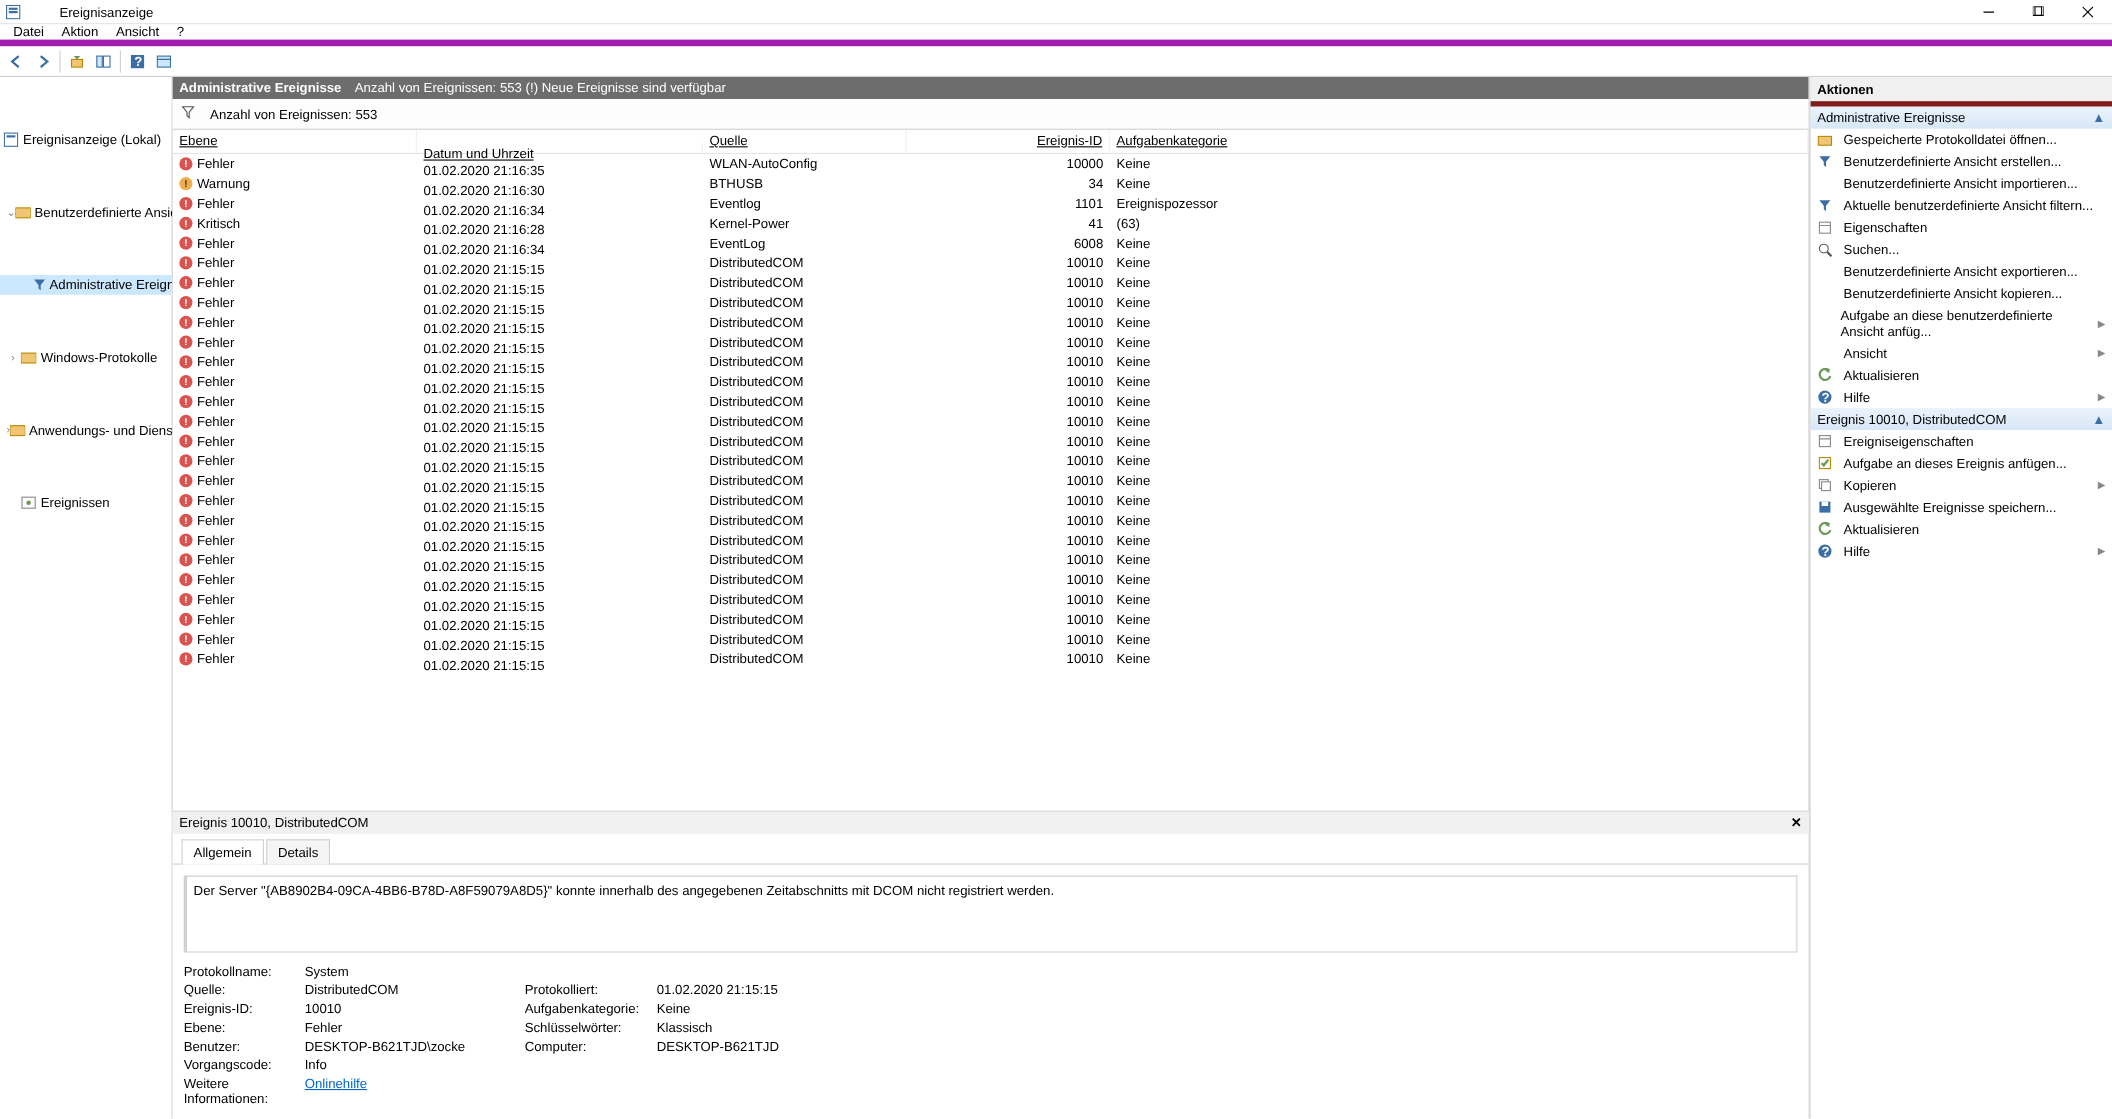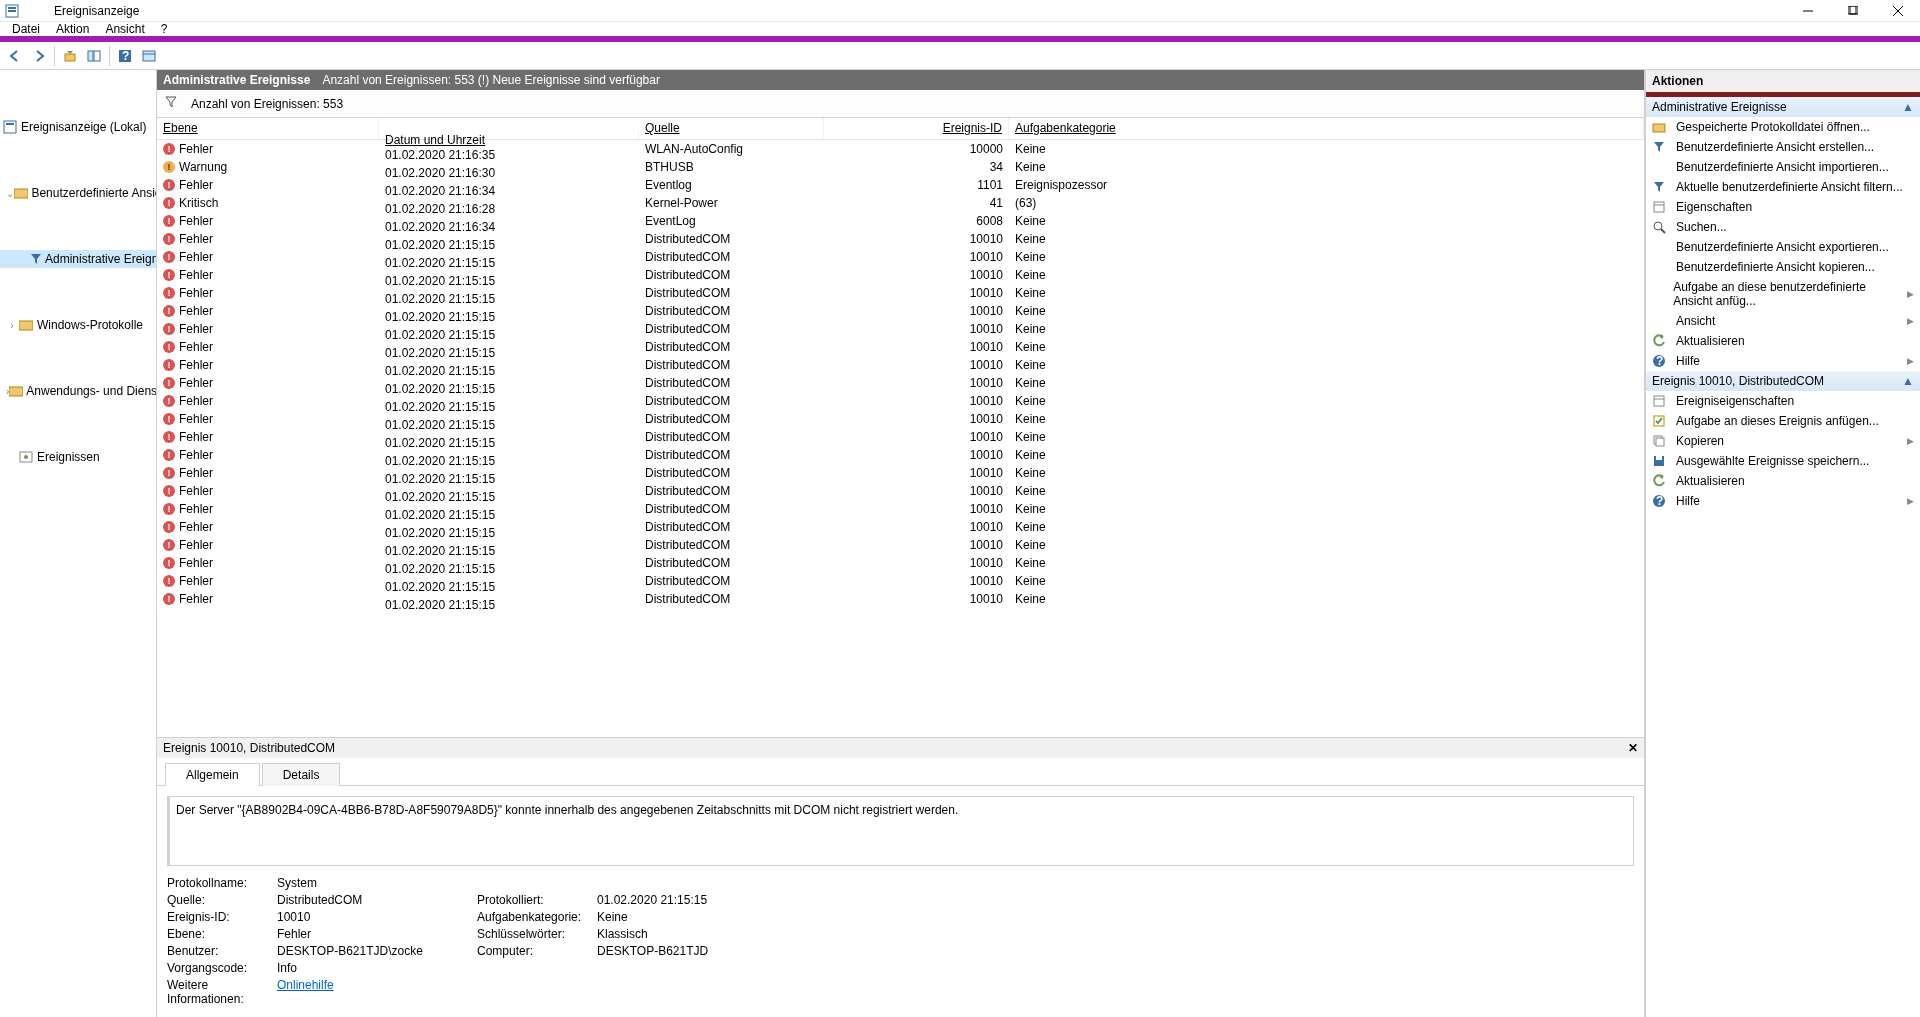--- a/index.html
+++ b/index.html
@@ -45,21 +45,21 @@
 .col-cat { flex: 1; }
 .ev-icon { width: 12px; height: 12px; border-radius: 50%; margin-right: 4px; display: inline-flex; align-items: center; justify-content: center; color: #fff; font-size: 9px; font-weight: bold; }
 .ev-error { background: #d9534f; }
 .ev-warn { background: #f0ad4e; color: #333; }
 .ev-crit { background: #d9534f; }
 
 .detail { height: 280px; border-top: 1px solid #d0d0d0; background: #fff; display: flex; flex-direction: column; }
 .dhead { padding: 3px 6px; background: #f0f0f0; display: flex; align-items: center; }
 .dhead .dclose { margin-left: auto; cursor: pointer; font-weight: bold; }
 .dtabs { display: flex; padding: 4px 8px 0 8px; border-bottom: 1px solid #d0d0d0; }
-.dtab { padding: 4px 20px; border: 1px solid #d0d0d0; border-bottom: none; margin-right: 2px; background: #f5f5f5; cursor: pointer; position: relative; top: 1px; }
+.dtab { padding: 4px 10px; border: 1px solid #d0d0d0; border-bottom: none; margin-right: 2px; background: #f5f5f5; cursor: pointer; position: relative; top: 1px; }
 .dtab.active { background: #fff; }
 .dbody { flex: 1; padding: 10px; overflow: auto; }
 .dmsg { border: 1px solid #d0d0d0; border-left: 3px solid #d0d0d0; padding: 6px; height: 70px; margin-bottom: 10px; }
 .dgrid { display: grid; grid-template-columns: 110px 200px 120px 200px; row-gap: 3px; }
 .dgrid .lbl { color: #000; }
 .link { color: #0066cc; text-decoration: underline; cursor: pointer; }
 
 .actions { width: 275px; display: flex; flex-direction: column; border-left: 1px solid #d0d0d0; }
 .actions .ahead { background: #f0f0f0; border-bottom: 5px solid #7f1d1d; padding: 4px 6px; font-weight: bold; }
 .actions .asec { background: linear-gradient(#eaf2fb,#d7e7f7); padding: 3px 6px; display: flex; align-items: center; }

